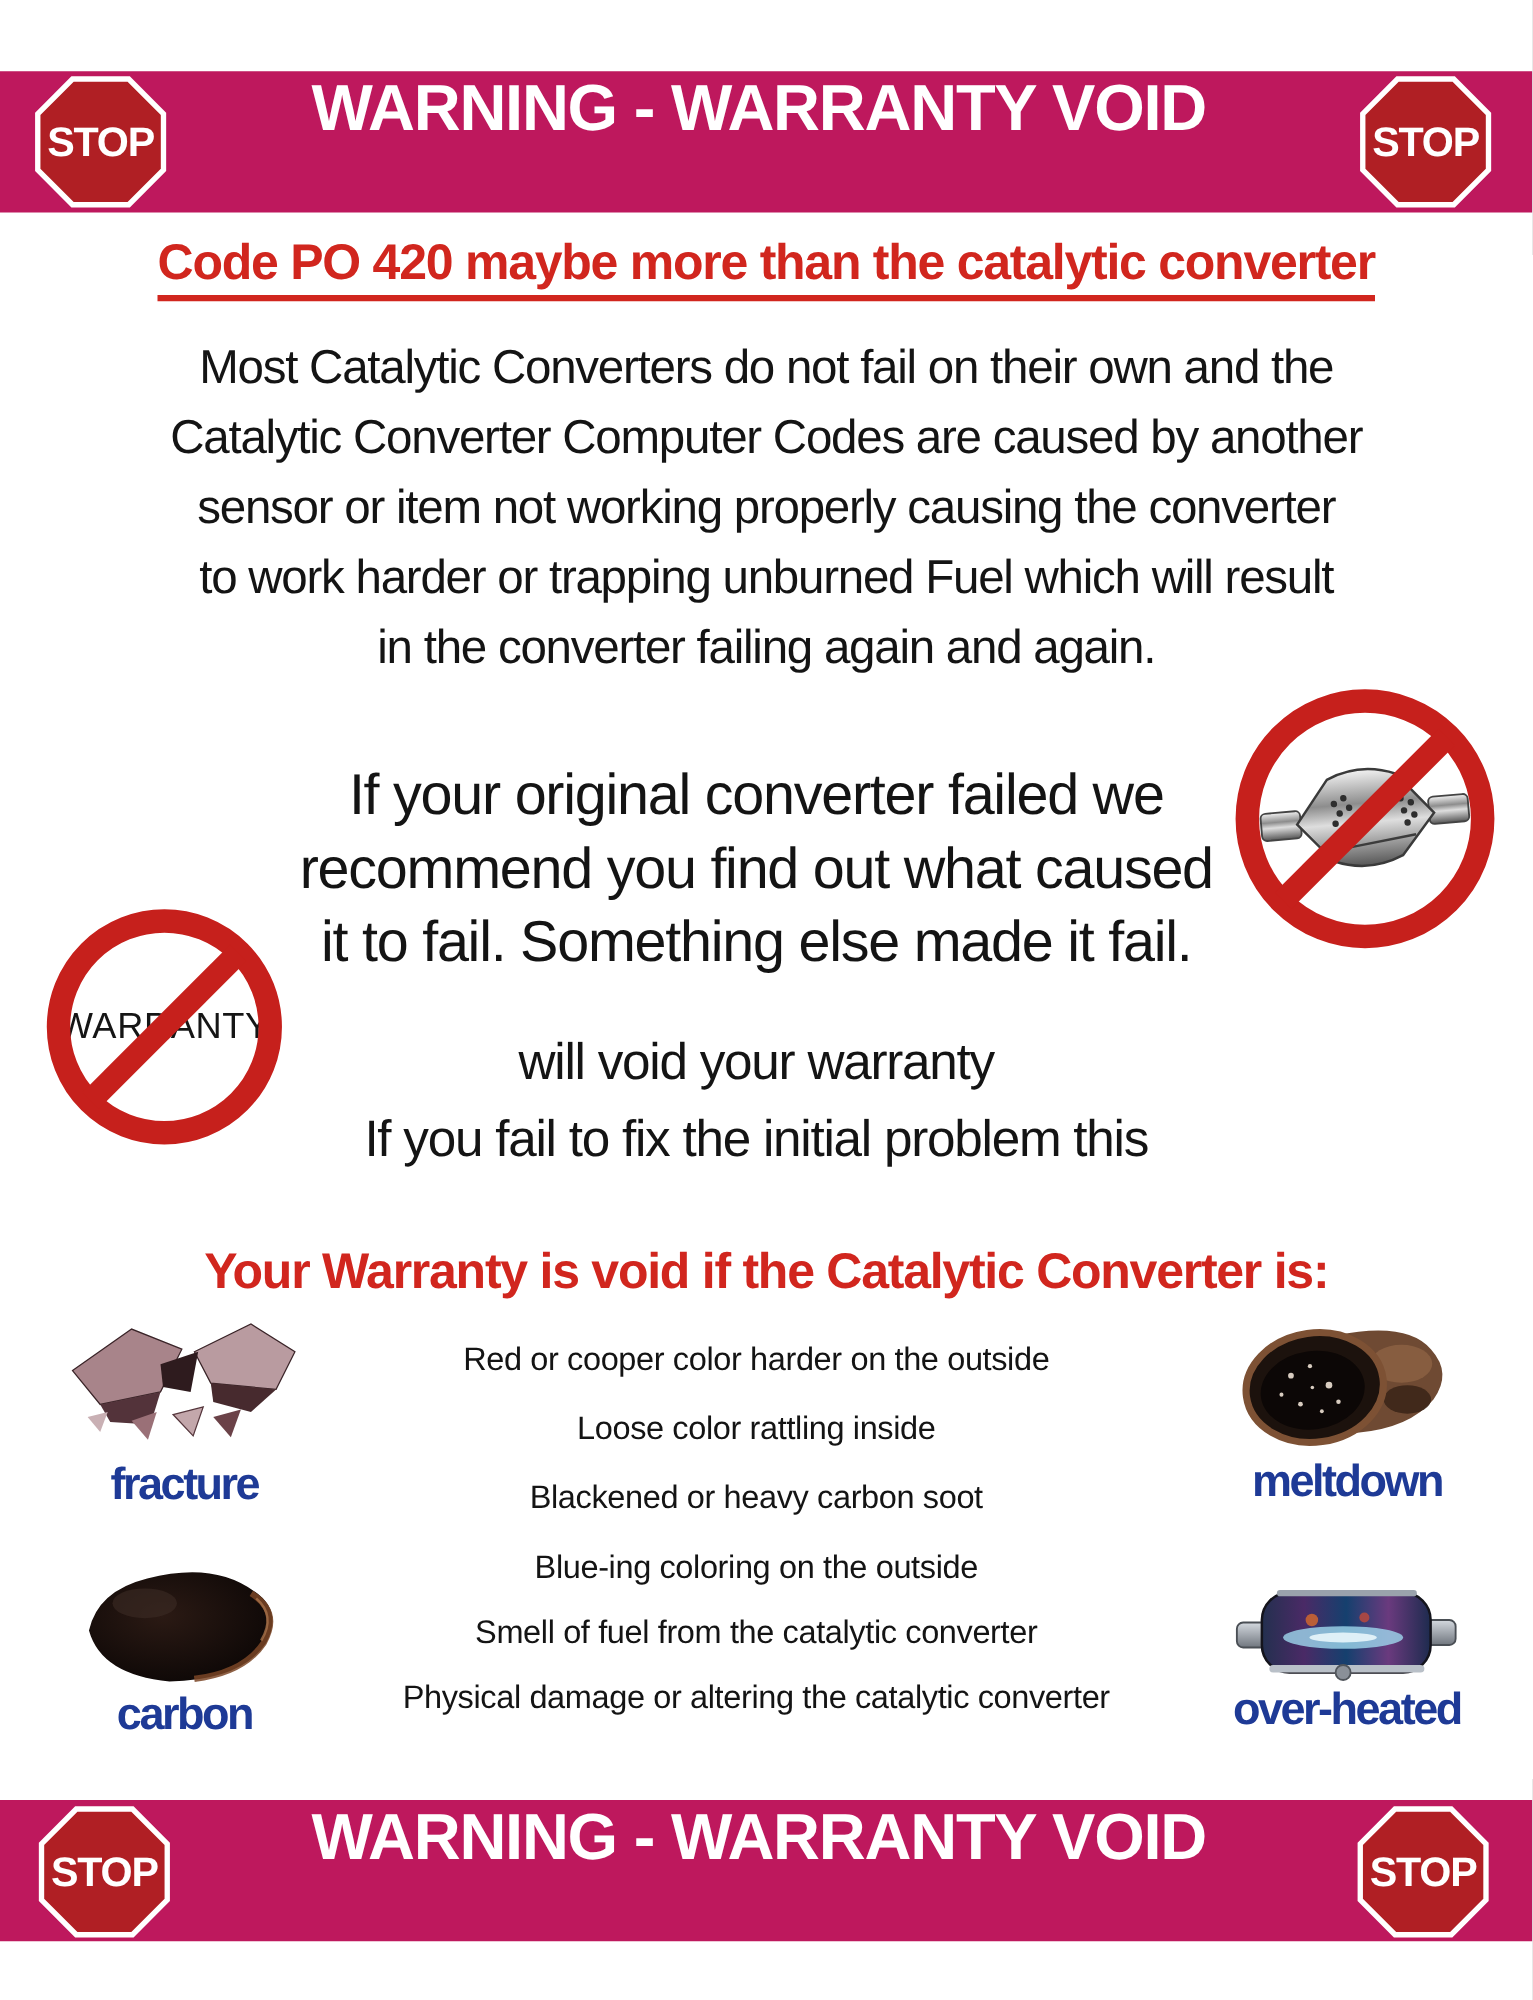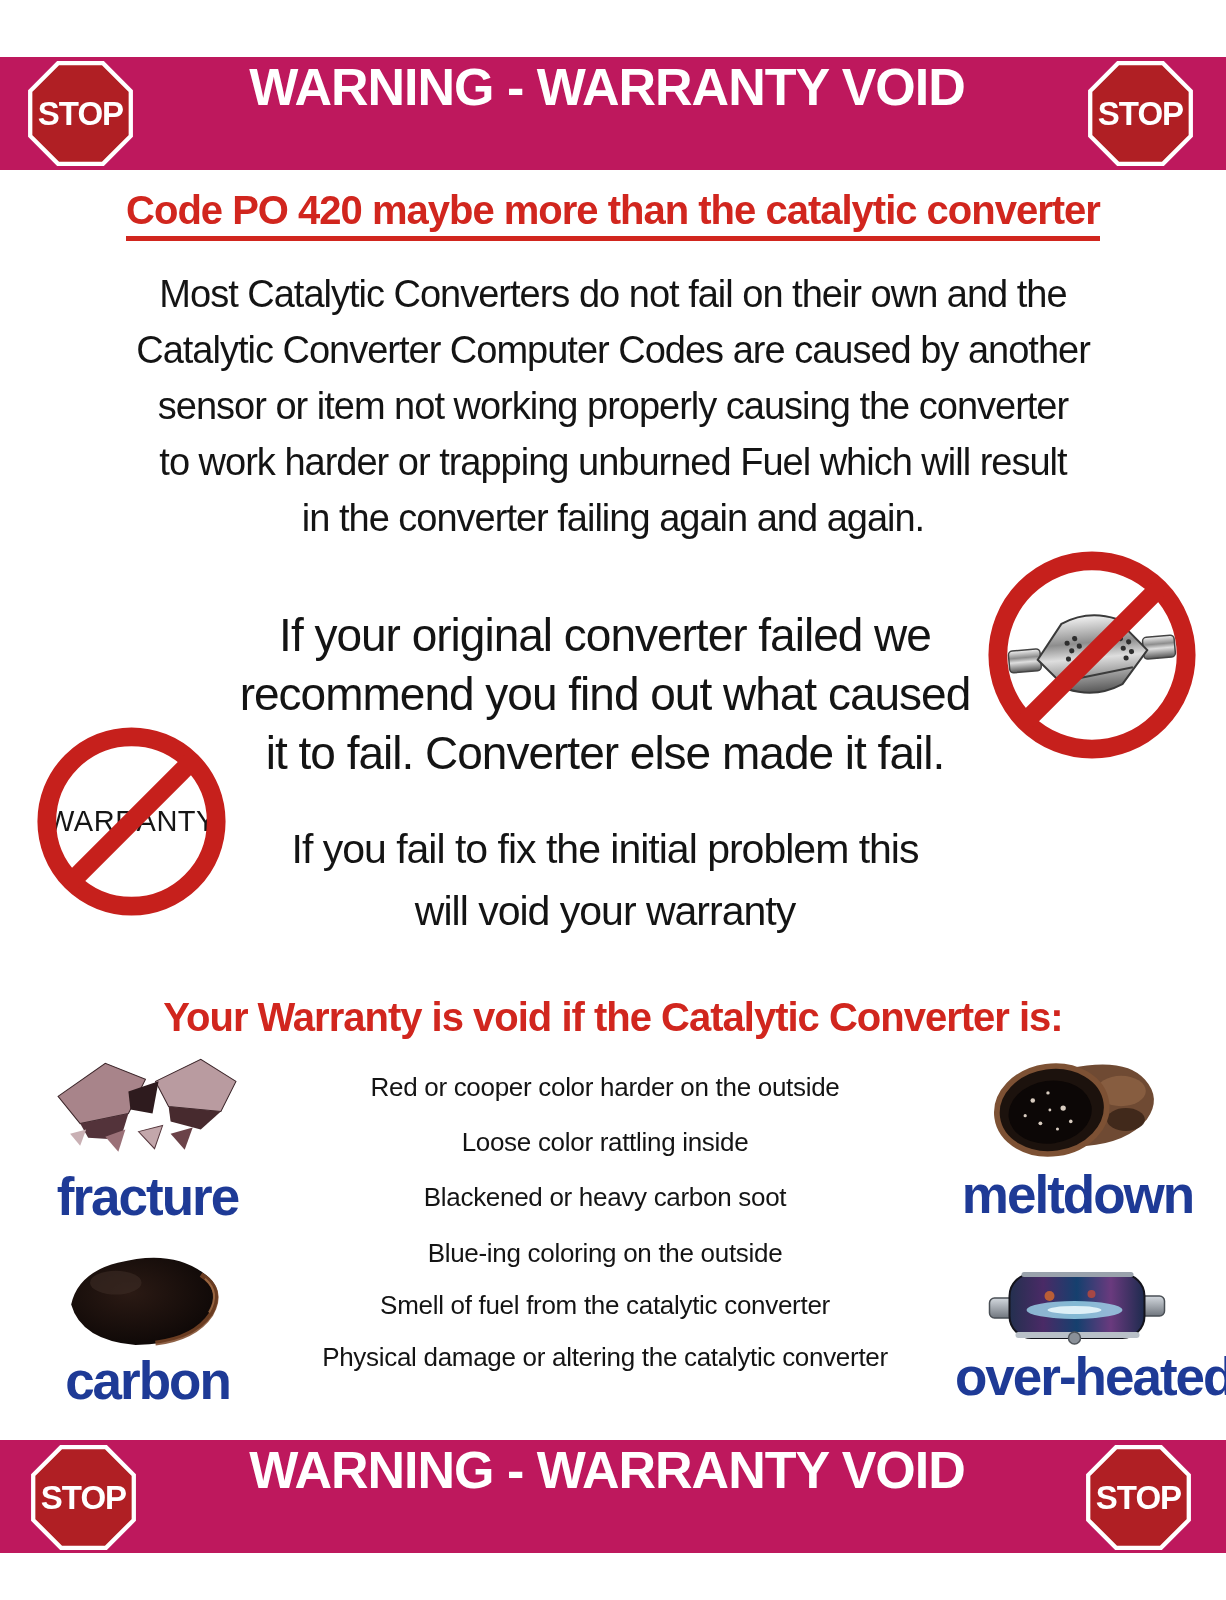--- a/index.html
+++ b/index.html
@@ -60,21 +60,21 @@
   .no-warranty .ring{z-index:2;}
 
   
   .failure-item{
     left:250px;width:710px;text-align:center;font-size:26px;
     letter-spacing:-0.3px;color:#141414;white-space:nowrap;
   }
   .photo{display:block;}
   .photo svg{width:100%;height:100%;display:block;}
   .blue-label{
-    text-align:center;color:#1e3a96;font-weight:bold;font-size:53px;
+    text-align:center;color:#1e3a96;font-weight:bold;font-size:36px;
     letter-spacing:-2px;white-space:nowrap;
   }
   .fracture-img{left:50px;top:1050px;width:196px;height:118px;}
   .fracture-lbl{left:35px;top:1166px;width:225px;}
   .carbon-img{left:55px;top:1243px;width:186px;height:114px;}
   .carbon-lbl{left:35px;top:1350px;width:225px;}
   .meltdown-img{left:978px;top:1053px;width:196px;height:114px;}
   .meltdown-lbl{left:960px;top:1164px;width:235px;}
   .overheated-img{left:988px;top:1268px;width:178px;height:80px;}
   .overheated-lbl{left:955px;top:1346px;width:245px;}
@@ -108,21 +108,21 @@
     <div class="line">Most Catalytic Converters do not fail on their own and the</div>
     <div class="line">Catalytic Converter Computer Codes are caused by another</div>
     <div class="line">sensor or item not working properly causing the converter</div>
     <div class="line">to work harder or trapping unburned Fuel which will result</div>
     <div class="line">in the converter failing again and again.</div>
   </div>
 
   <div class="abs para para2">
     <div class="line">If your original converter failed we</div>
     <div class="line">recommend you find out what caused</div>
-    <div class="line">it to fail. Converter else made it fail.</div>
+    <div class="line">it to fail. Something else made it fail.</div>
   </div>
 
   <div class="abs no-converter">
     <svg viewBox="0 0 220 220">
       <defs>
         <linearGradient id="metal" x1="0" y1="0" x2="0" y2="1">
           <stop offset="0" stop-color="#f2f2f2"></stop>
             <stop offset="0.35" stop-color="#8d8d8d"></stop>
           <stop offset="0.55" stop-color="#dedede"></stop>
             <stop offset="1" stop-color="#565656"></stop>
@@ -154,22 +154,22 @@
 
   <div class="abs no-warranty">
     <span class="warranty-text">WARRANTY</span>
     <svg class="ring" viewBox="0 0 200 200">
       <circle cx="100" cy="100" r="86" fill="none" stroke="#c6201c" stroke-width="19"></circle>
       <line x1="40" y1="160" x2="160" y2="40" stroke="#c6201c" stroke-width="19"></line>
     </svg>
   </div>
 
   <div class="abs para para3">
+    <div class="line">will void your warranty</div>
     <div class="line">If you fail to fix the initial problem this</div>
-    <div class="line">will void your warranty</div>
   </div>
 
   <h2 class="abs heading-red h2-pos" style="margin:0;">Your Warranty is void if the Catalytic Converter is:</h2>
 
   <div class="abs failure-item" style="top:1072px;">Red or cooper color harder on the outside</div>
   <div class="abs failure-item" style="top:1127px;">Loose color rattling inside</div>
   <div class="abs failure-item" style="top:1182px;">Blackened or heavy carbon soot</div>
   <div class="abs failure-item" style="top:1238px;">Blue-ing coloring on the outside</div>
   <div class="abs failure-item" style="top:1290px;">Smell of fuel from the catalytic converter</div>
   <div class="abs failure-item" style="top:1342px;">Physical damage or altering the catalytic converter</div>

